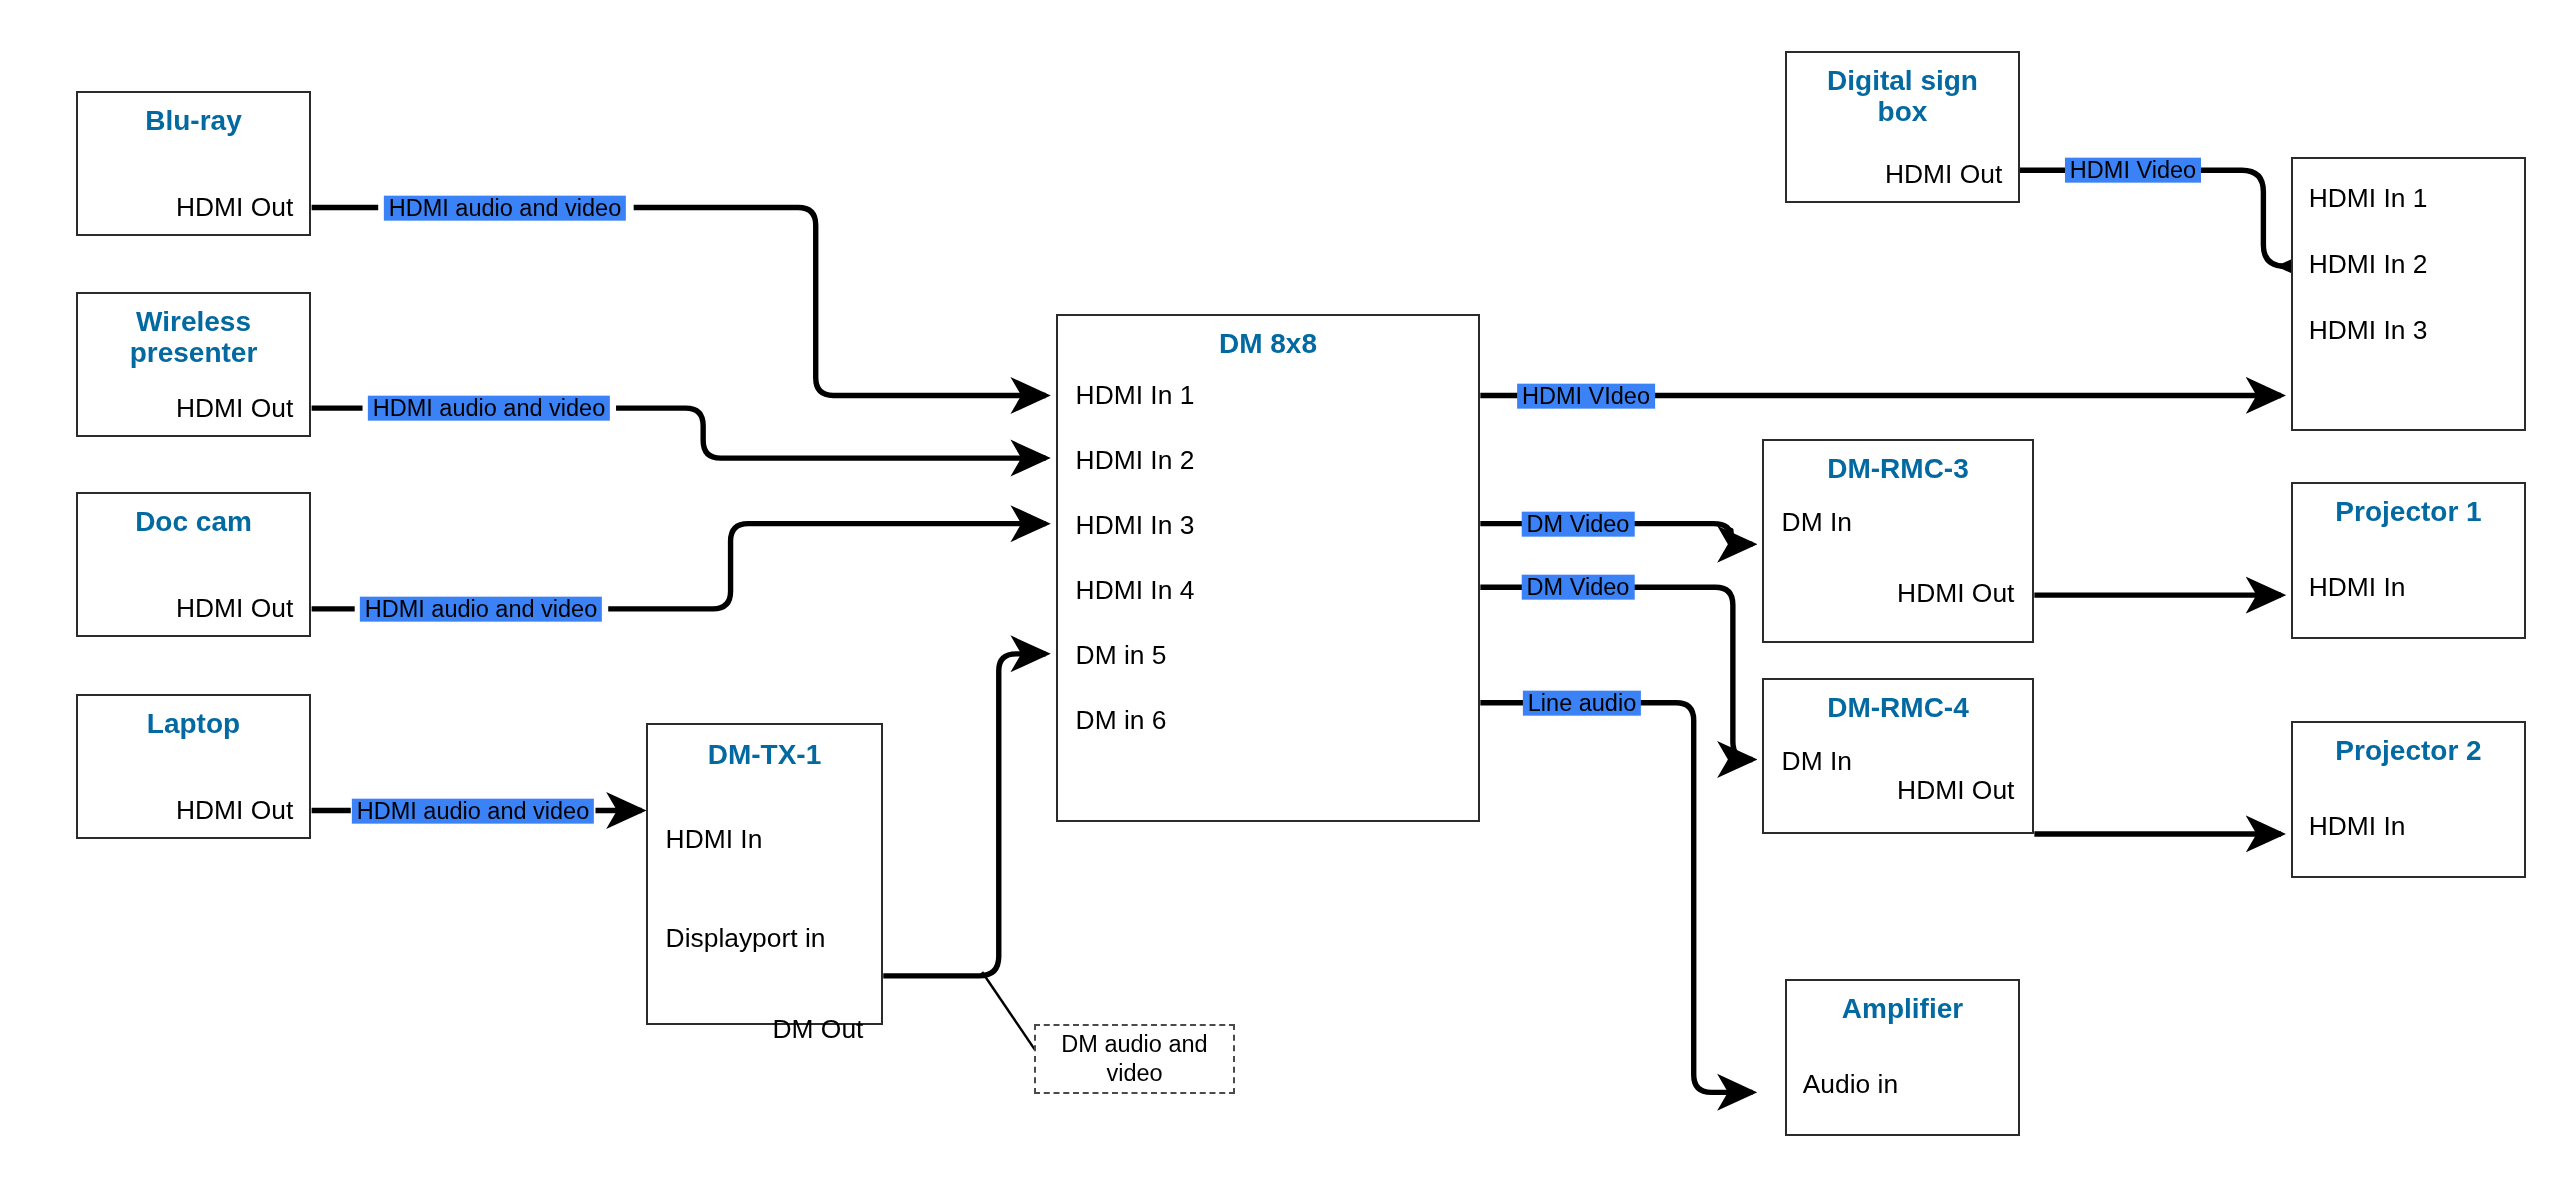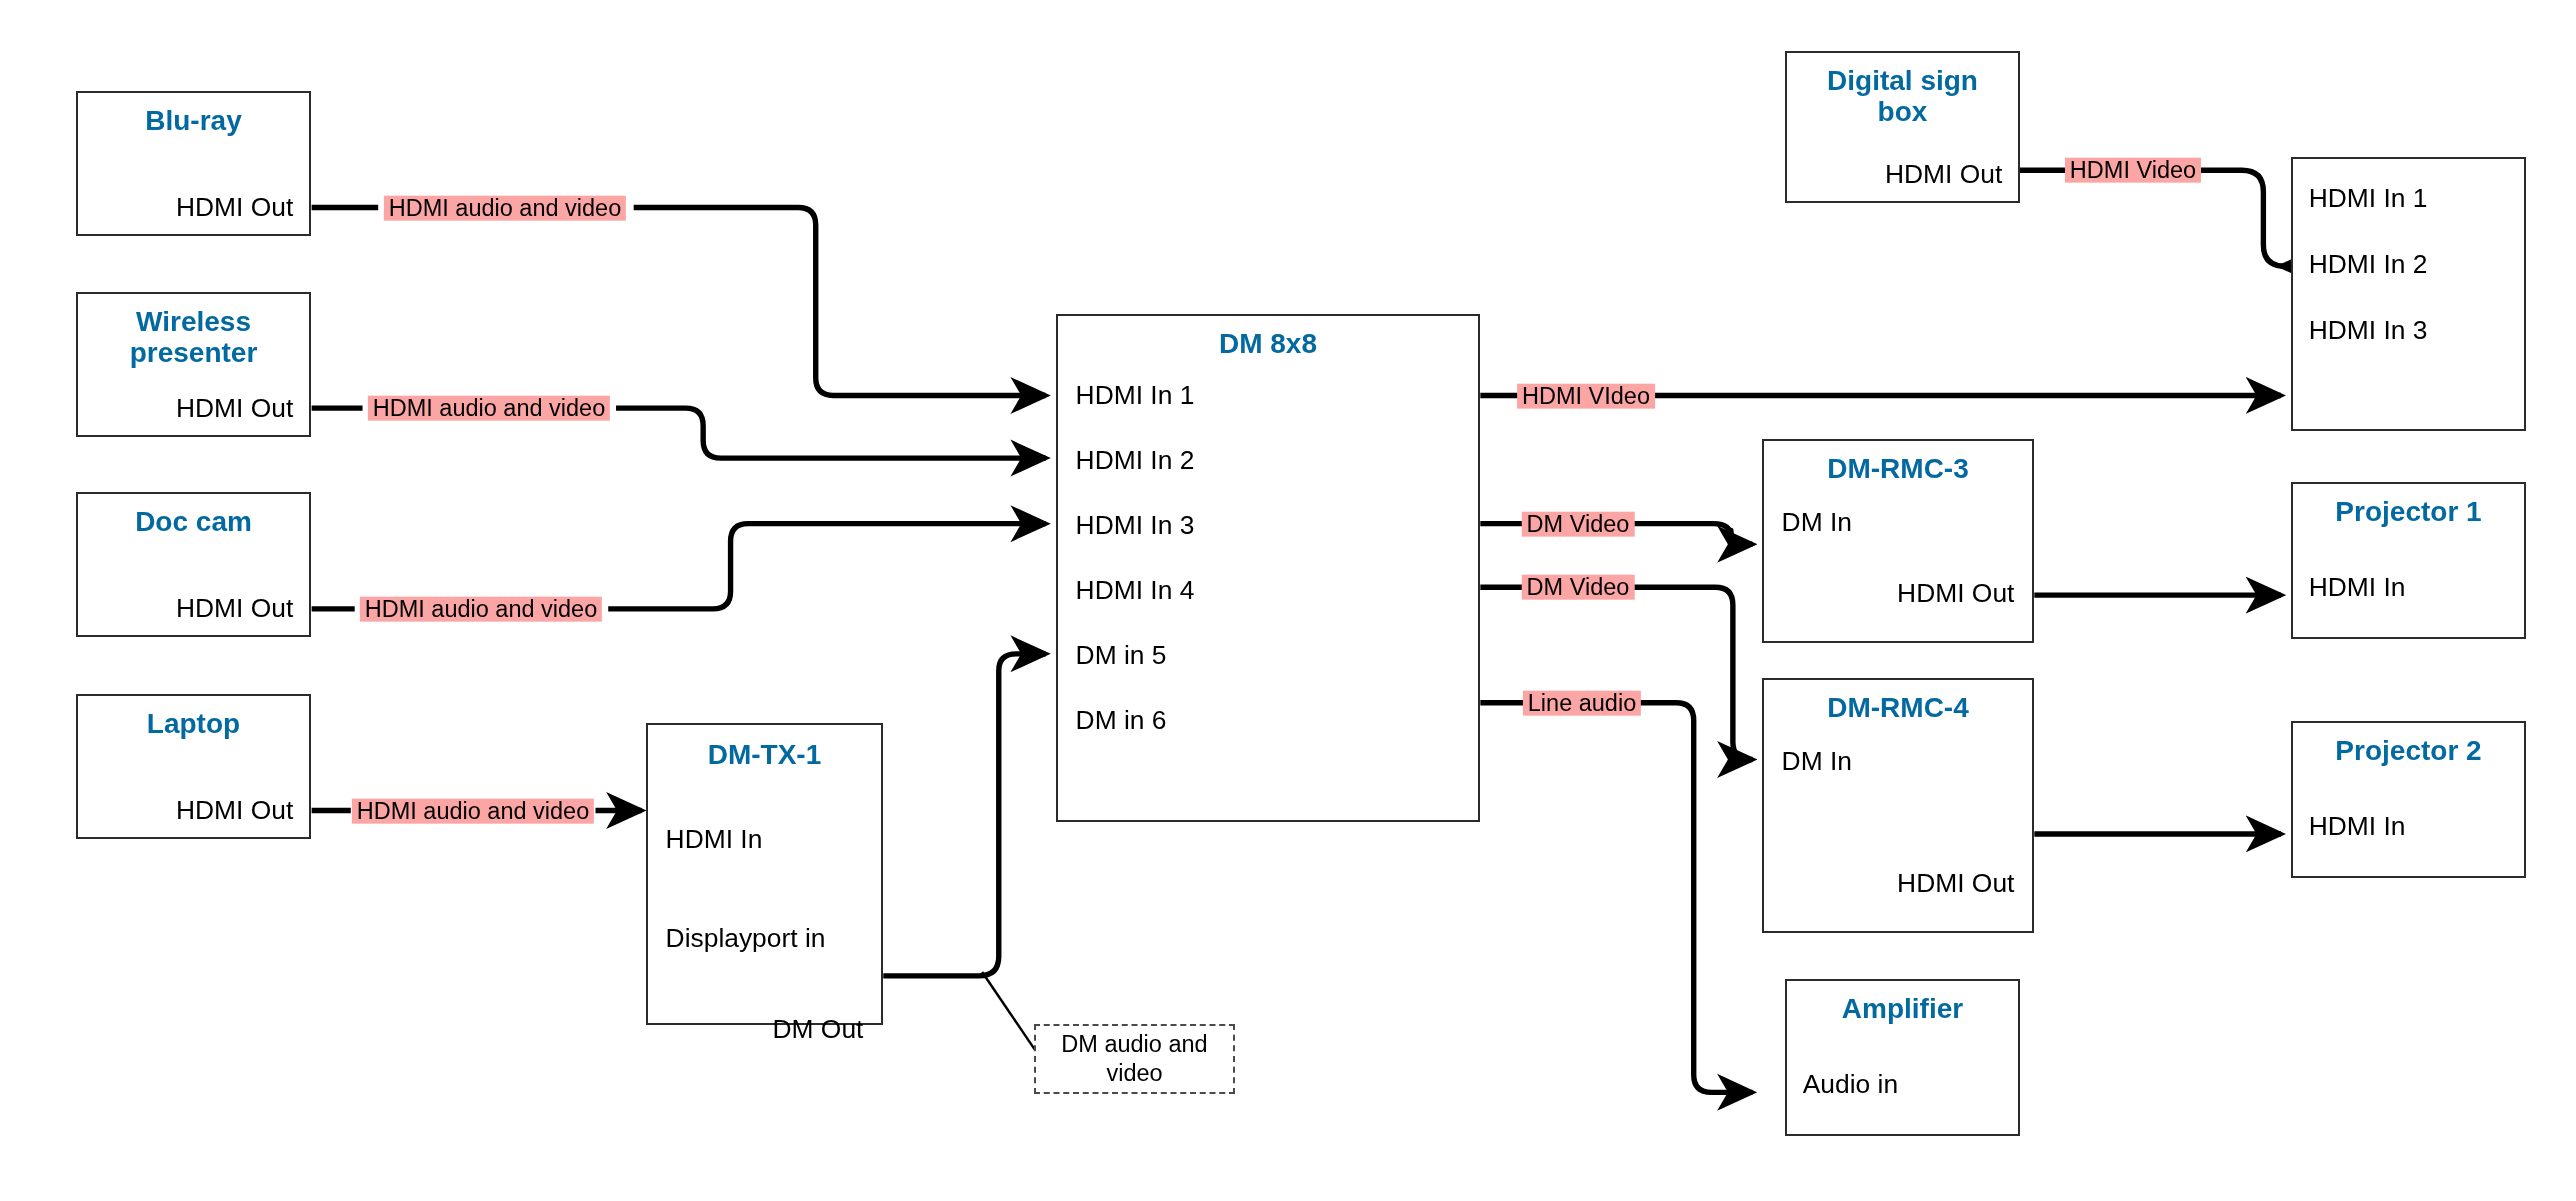--- a/index.html
+++ b/index.html
@@ -51,21 +51,21 @@
     white-space: nowrap;
   }
   .port.left   { text-align: left; }
   .port.right  { text-align: right; }
 
   
   .wire-label {
     position: absolute;
     font-size: 23.5px;
     color: #000000;
-    background: #fca5a5;
+    background: #3b82f6;
     white-space: nowrap;
     padding: 0 4.9px;
     line-height: 1.05;
     transform: translate(-50%, -50%);
     text-align: center;
   }
   
   .callout {
     position: absolute;
     box-sizing: border-box;
@@ -194,21 +194,21 @@
     <div class="port left" style="margin-top:37px;">HDMI In 3</div>
   </div>
 
   <div class="node" style="left:1762px; top:439px; width:272px; height:204px; padding:11.7px 17.6px;">
     <div class="node-title">DM-RMC-3</div>
     <div class="port left" style="margin-top:23.5px;">DM In</div>
     <div style="flex:1"></div>
     <div class="port right" style="margin-bottom:21.5px;">HDMI Out</div>
   </div>
 
-  <div class="node" style="left:1762px; top:678px; width:272px; height:255px; padding:11.7px 17.6px;">
+  <div class="node" style="left:1762px; top:678px; width:272px; height:156px; padding:11.7px 17.6px;">
     <div class="node-title">DM-RMC-4</div>
     <div class="port left" style="margin-top:23.5px;">DM In</div>
     <div style="flex:1"></div>
     <div class="port right" style="margin-bottom:21.5px;">HDMI Out</div>
   </div>
 
   <div class="node" style="left:2291px; top:482px; width:235px; height:157px; padding:11.7px 15.7px;">
     <div class="node-title">Projector 1</div>
     <div style="flex:1"></div>
     <div class="port left" style="margin-bottom:23.5px;">HDMI In</div>

